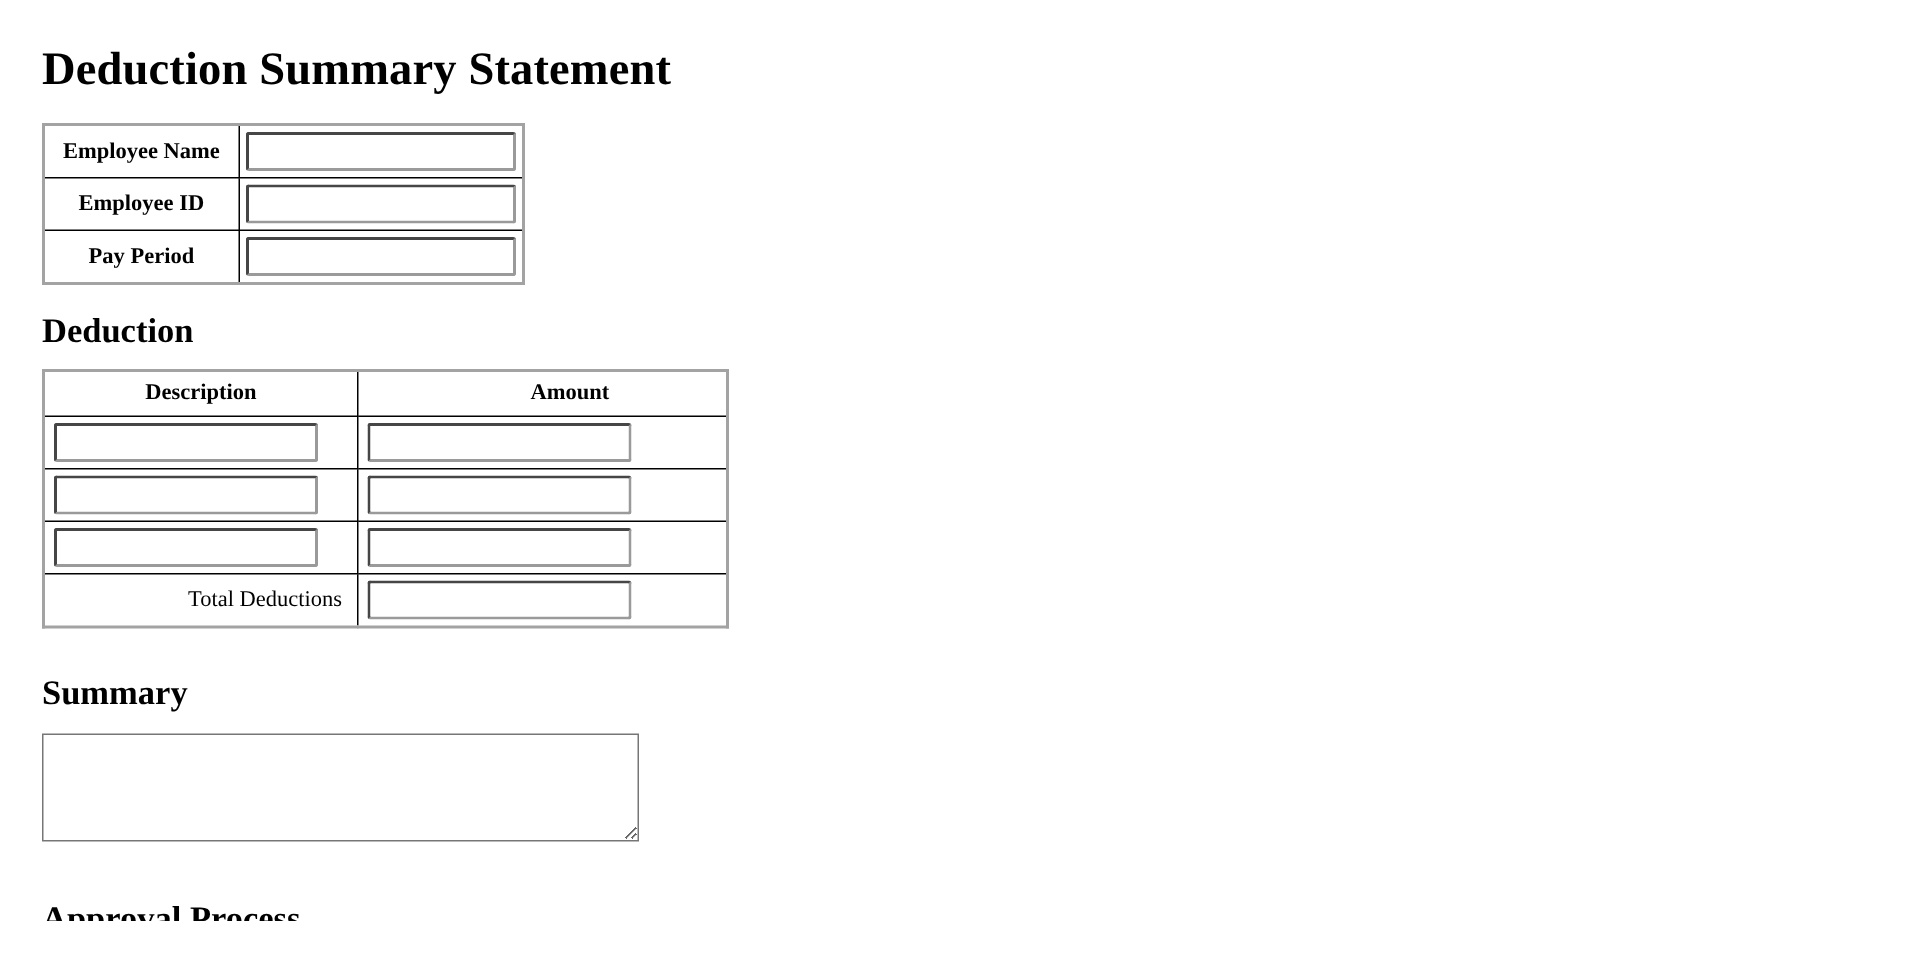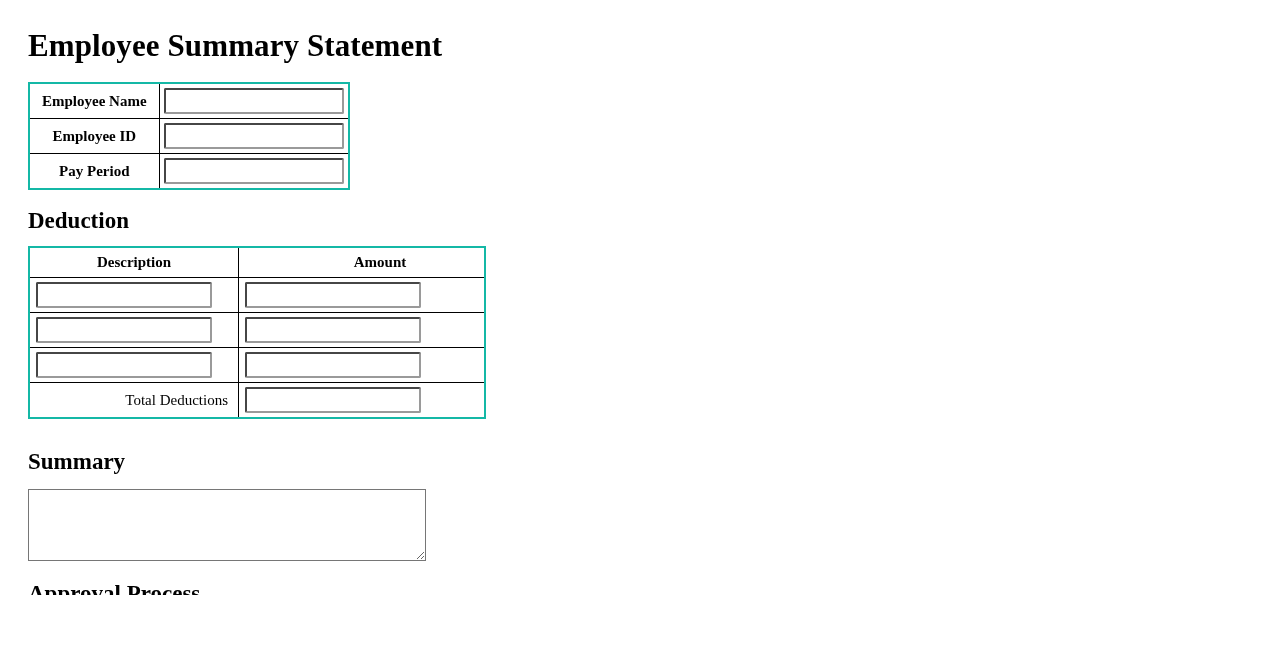--- a/index.html
+++ b/index.html
@@ -29,26 +29,26 @@
     font-family: "Liberation Serif", serif;
     font-size: 23px;
     font-weight: bold;
     margin: 18px 0 12px 0;
   }
   h2.section-title.remarks {
     margin-top: 30px;
     margin-bottom: 14px;
   }
   h2.section-title.cut {
-    margin-top: 16px;
+    margin-top: 34px;
     margin-bottom: 0;
   }
   table {
     border-collapse: collapse;
-    border: 2px solid #14b8a6;
+    border: 2px solid #a3a3a3;
   }
   table td, table th {
     border: 1px solid #000;
     padding: 0;
   }
   
   .info-table {
     margin: 0 0 0 0;
   }
   .info-table td.label {
@@ -111,21 +111,21 @@
   .clipped {
     overflow: hidden;
     height: 14px;
   }
 </style>
 </head>
 <body>
 
 <div class="page">
 
-  <h1 class="doc-title">Employee Summary Statement</h1>
+  <h1 class="doc-title">Deduction Summary Statement</h1>
 
   <table class="info-table">
     <tbody>
       <tr>
         <td class="label">Employee Name</td>
         <td class="field">
           <input type="text" placeholder="" style="">
         </td>
       </tr>
       <tr>

